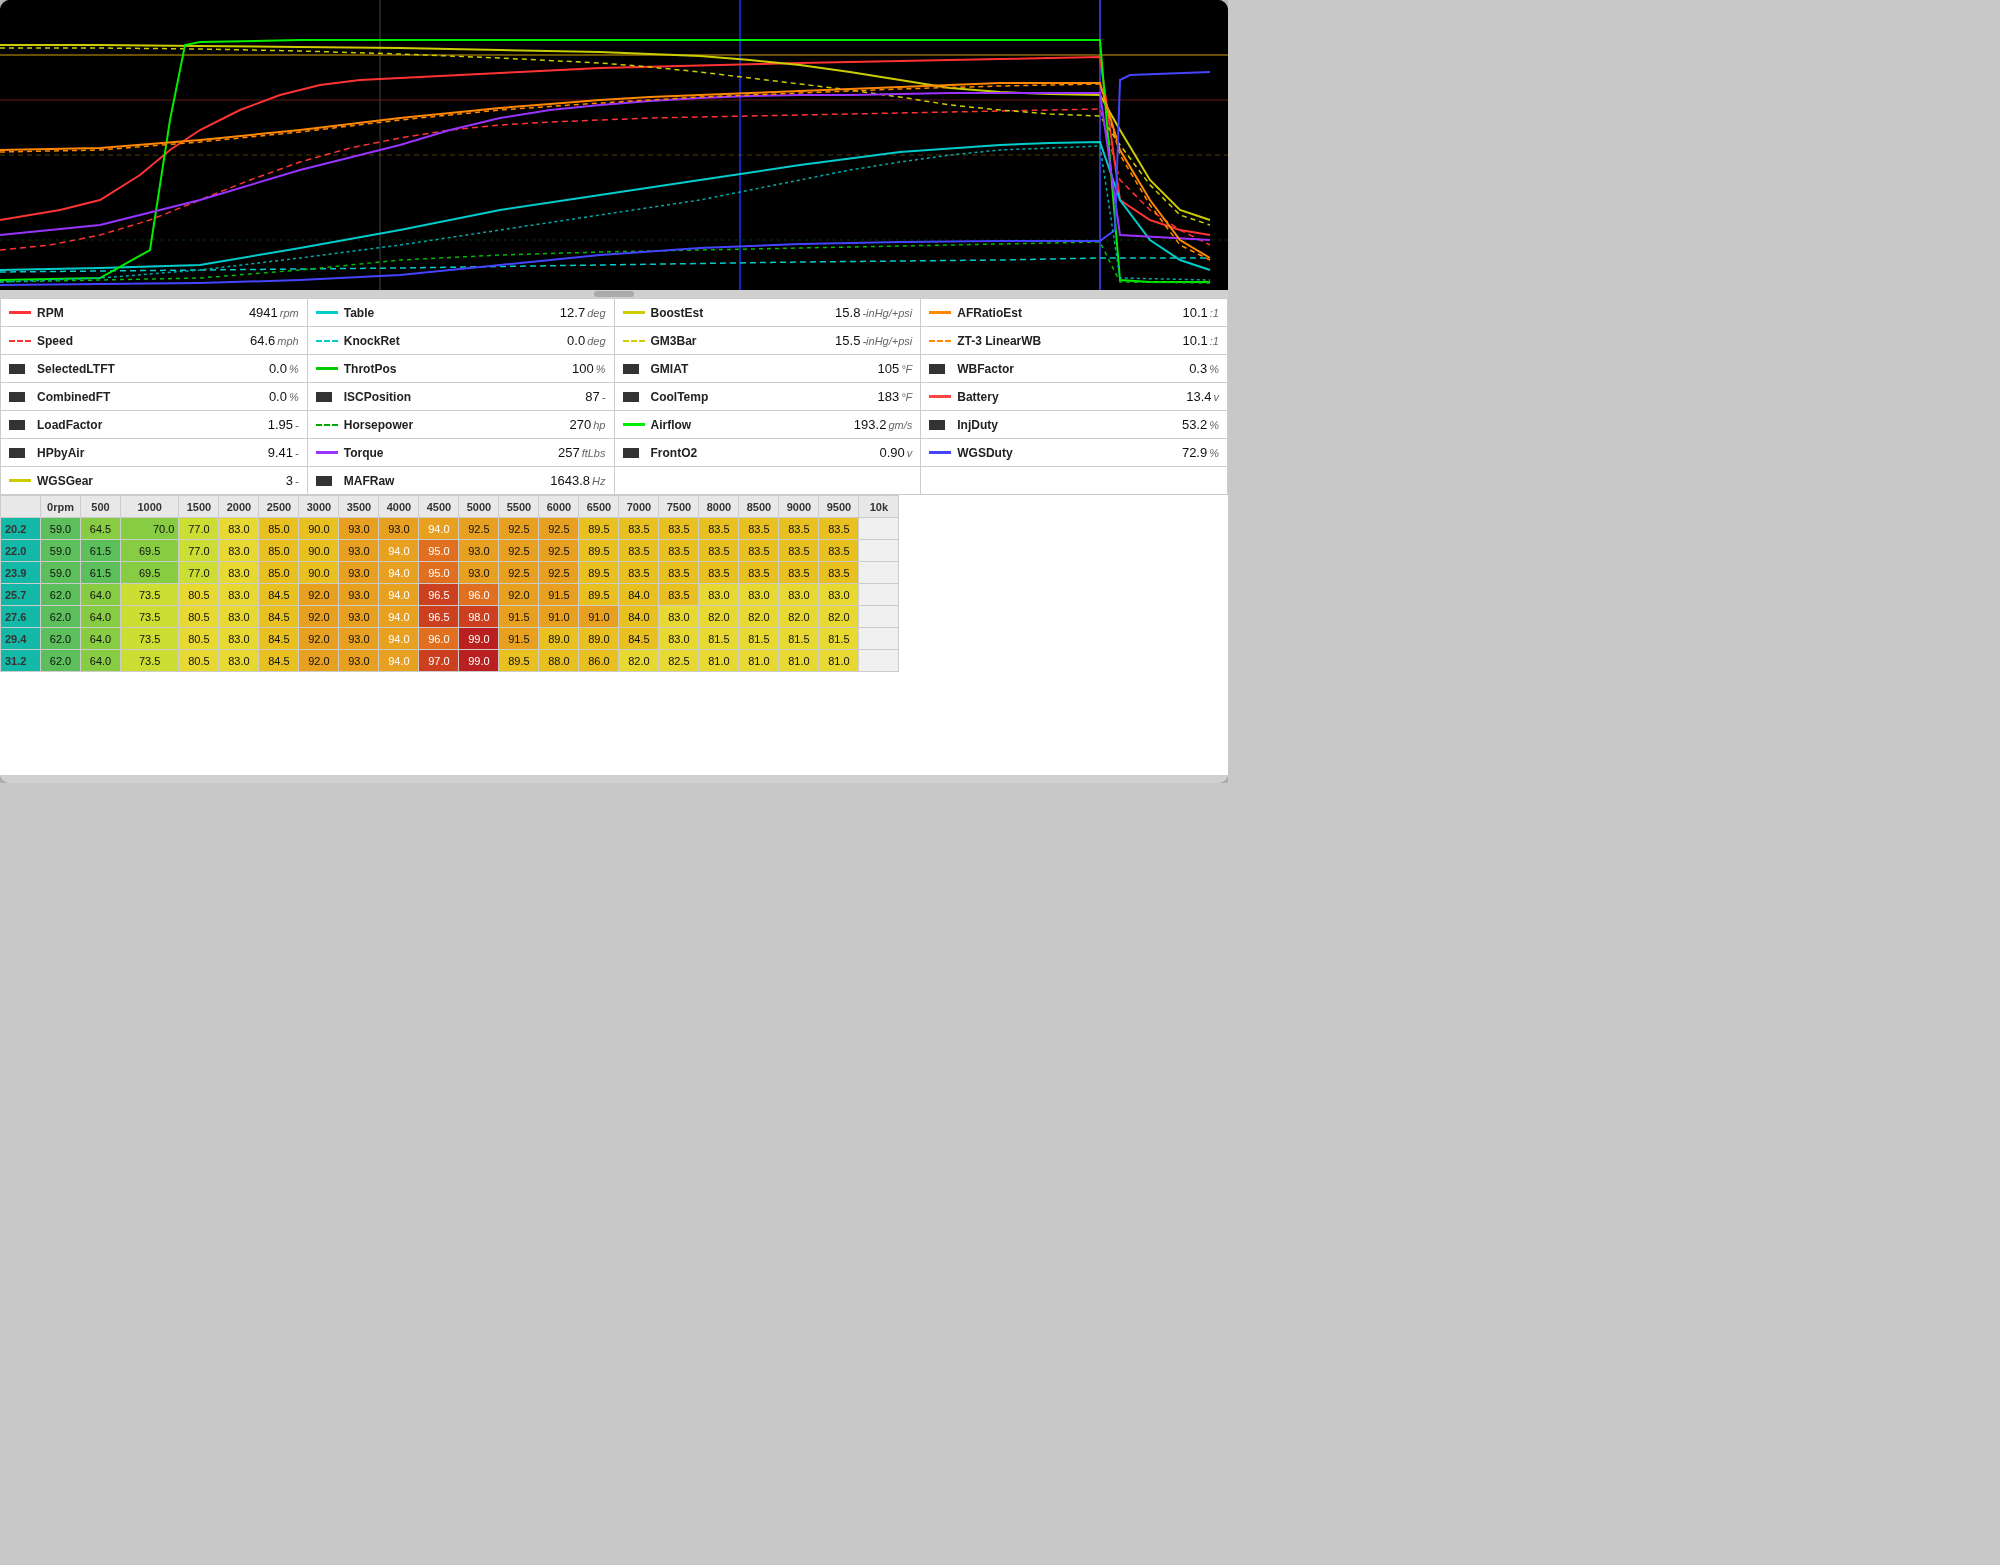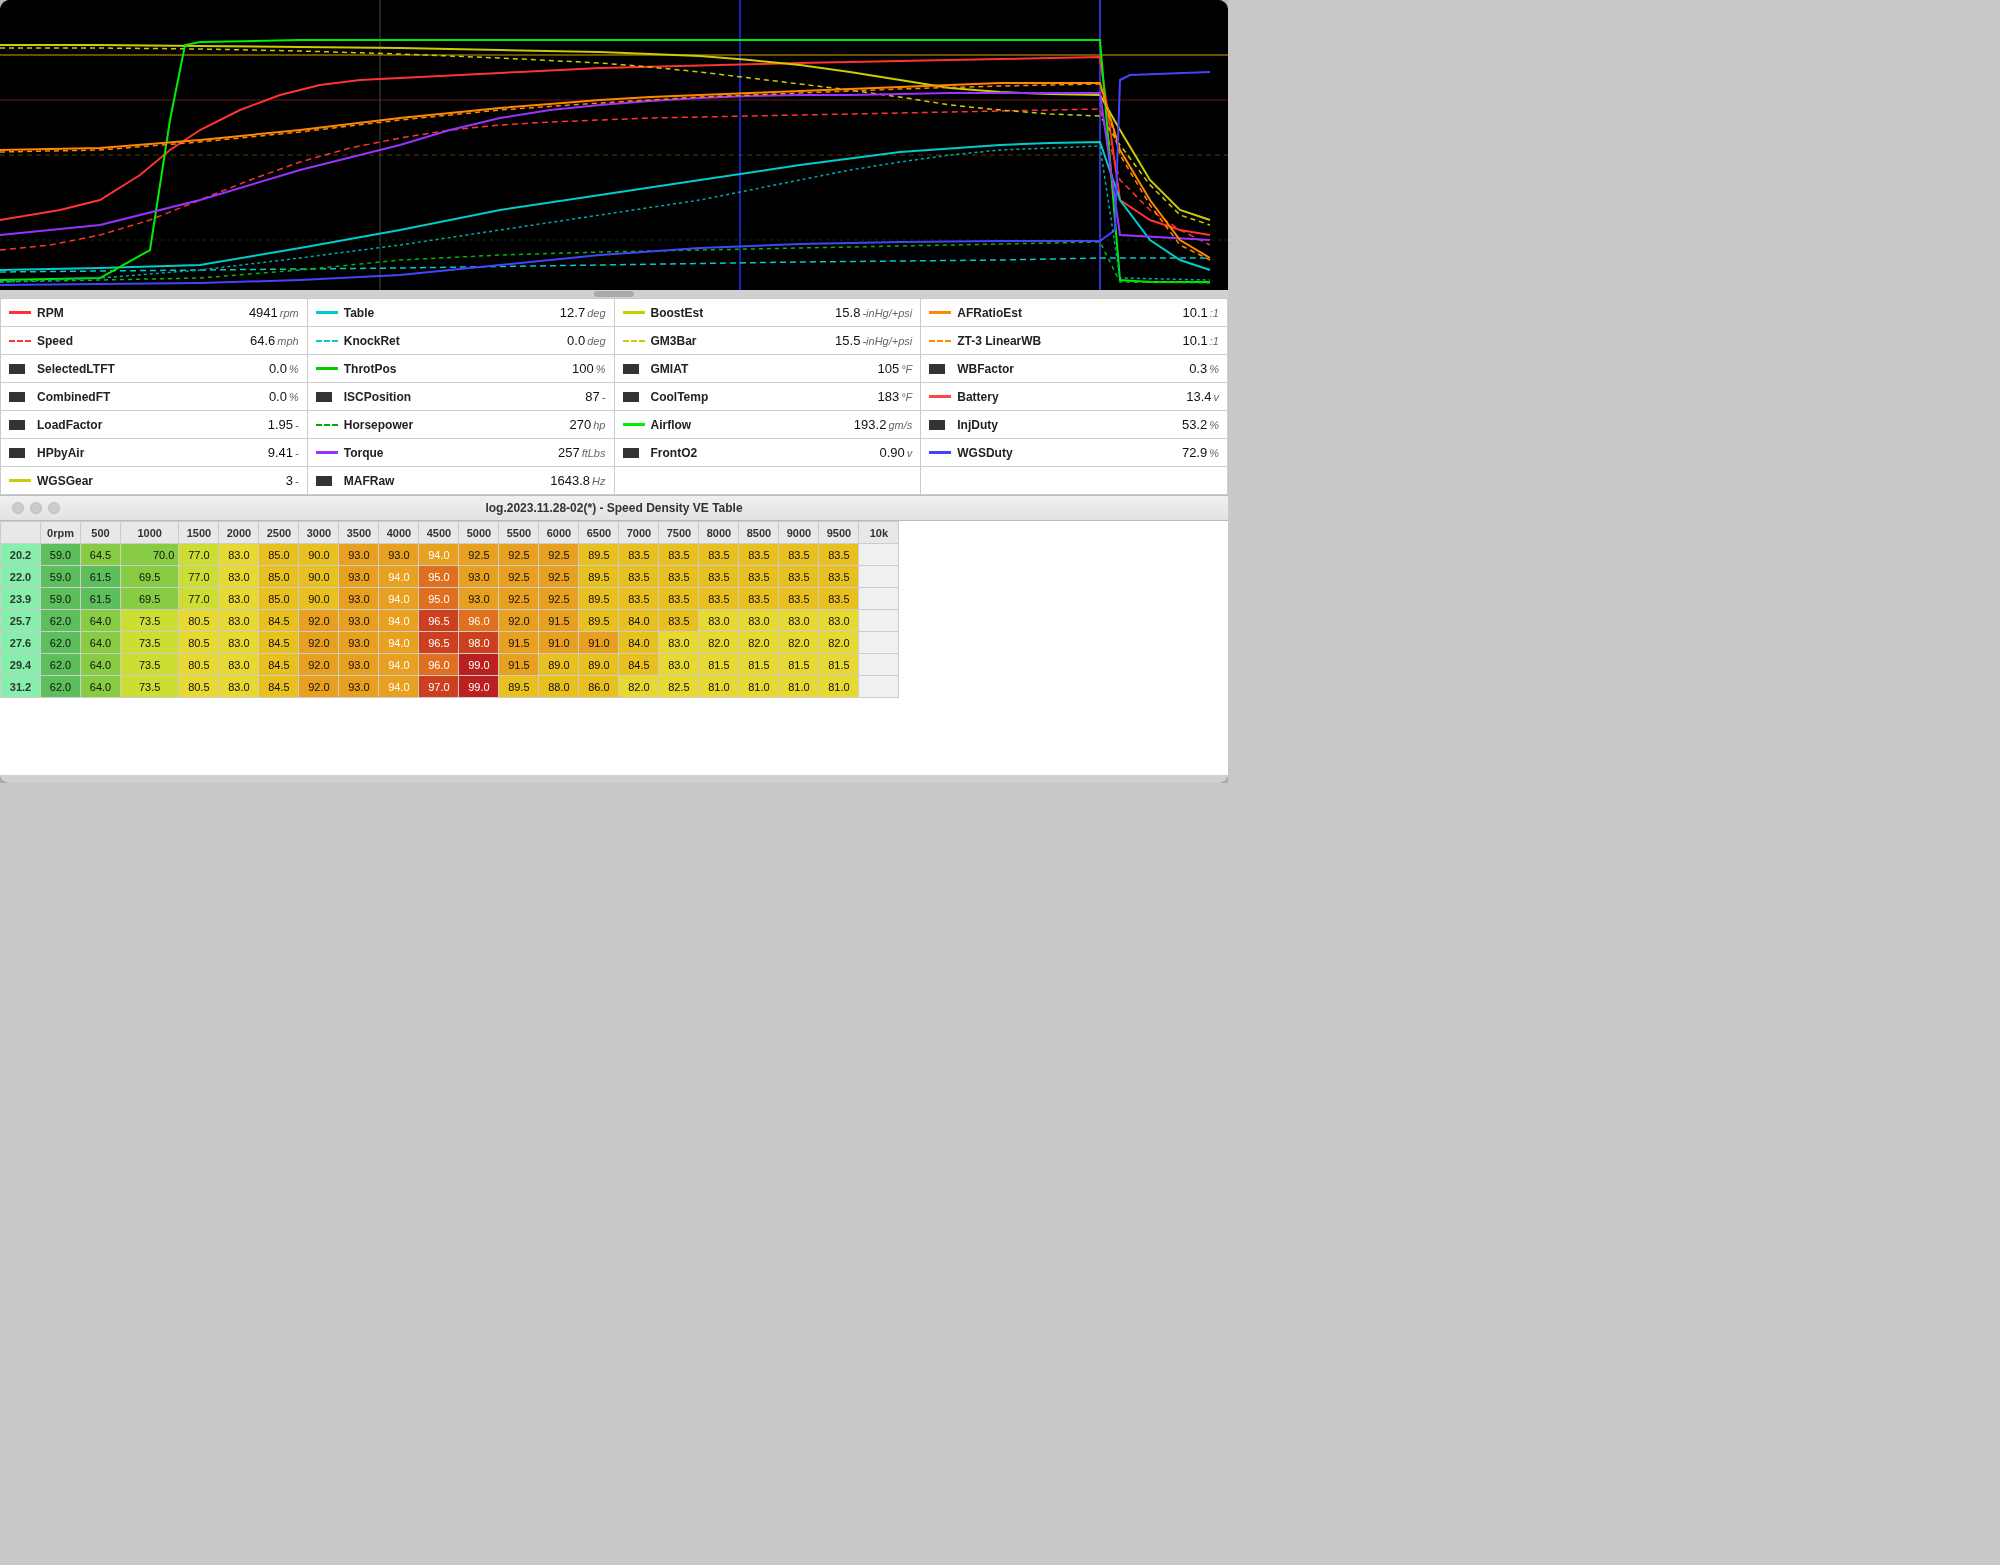--- a/index.html
+++ b/index.html
@@ -245,24 +245,24 @@
       text-align: center;
       min-width: 40px;
       height: 22px;
     }
     .ve-table th {
       background: #e8e8e8;
       font-weight: 600;
       color: #333;
     }
     .ve-table td.row-header {
-      background: #86efac;
+      background: #14b8a6;
       font-weight: 600;
       color: #333;
-      text-align: center;
+      text-align: left;
     }
     .ve-table td {
       font-weight: 500;
     }
     .bottom-scrollbar {
       height: 8px;
       background: #d0d0d0;
       flex-shrink: 0;
     }
   </style>
@@ -533,28 +533,20 @@
         <span class="data-label"></span>
       </div>
       <div class="data-cell">
         <div class="data-cell-legend"></div>
         <span class="data-label"></span>
       </div>
     </div>
 
   <div class="bottom-section">
 
-    <div class="bottom-titlebar">
-      <div class="bottom-traffic">
-        <div class="bt-dot"></div>
-        <div class="bt-dot"></div>
-        <div class="bt-dot"></div>
-      </div>
-      <span class="bottom-title-text">log.2023.11.28-02(*) - Speed Density VE Table</span>
-    </div>
 
 
     <div class="ve-table-container">
       <table class="ve-table" id="ve-table-el">
       <thead>
             <tr>
               <th></th>
               <th>0rpm</th>
               <th>500</th>
               <th>1000</th>

